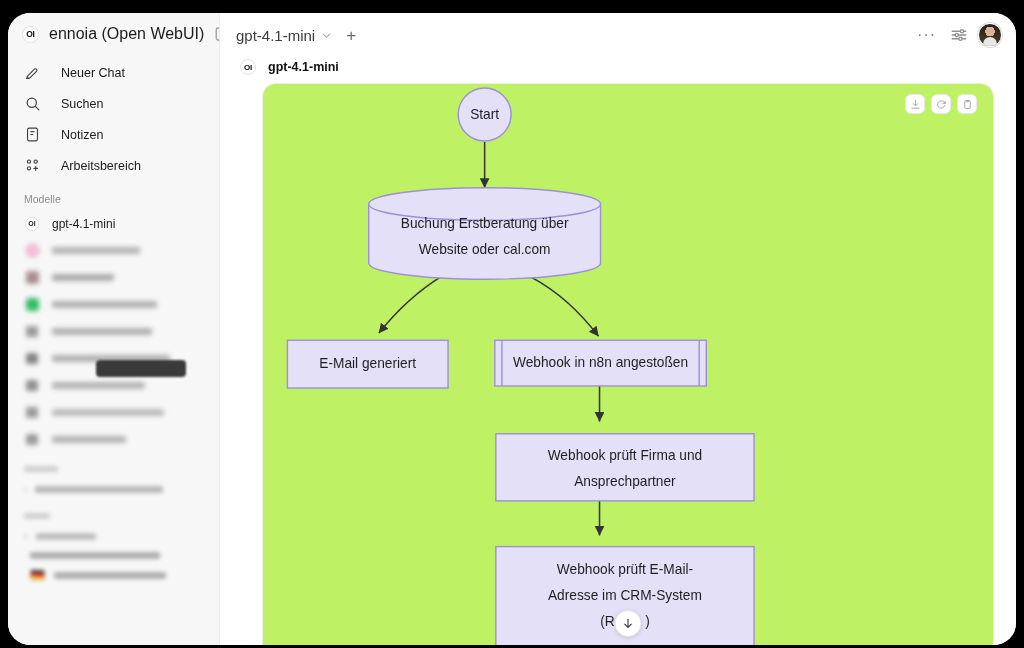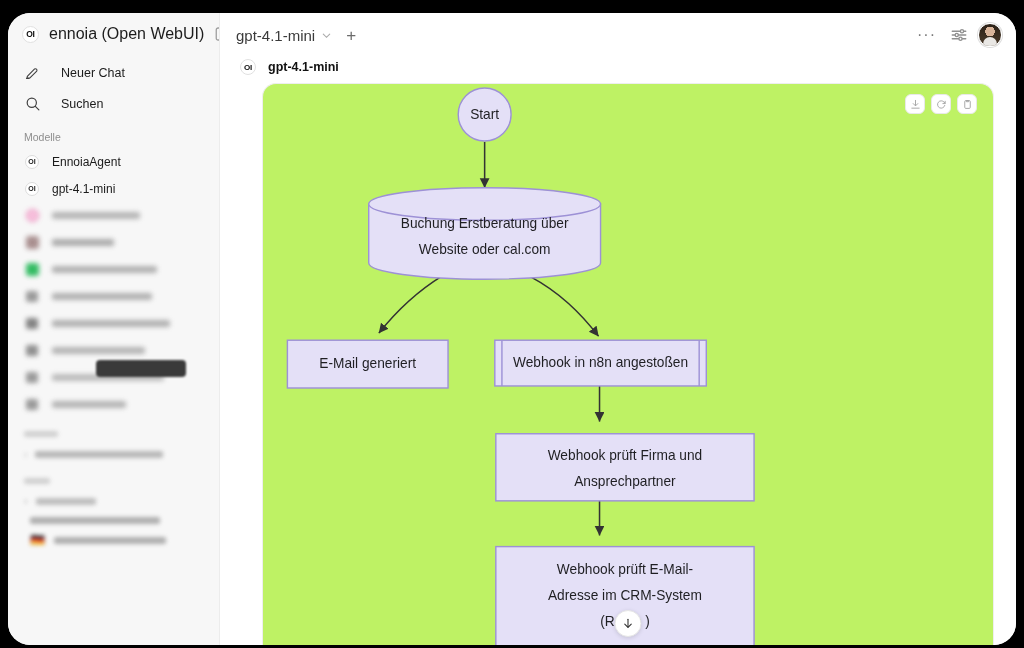--- a/index.html
+++ b/index.html
@@ -165,30 +165,45 @@
       </div>
       <div class="sb-row">
         <span class="sb-ico">
           <svg viewBox="0 0 24 24" fill="none" stroke="#222" stroke-width="1.7" stroke-linecap="round">
             <circle cx="11" cy="11" r="6.5"></circle>
               <line x1="16" y1="16" x2="21" y2="21"></line>
           </svg>
         </span>
         <span>Suchen</span>
       </div>
+      <div class="sb-row">
+        <span class="sb-ico">
+          <svg viewBox="0 0 24 24" fill="none" stroke="#222" stroke-width="1.6" stroke-linejoin="round">
+            <rect x="5" y="3" width="14" height="18" rx="2.2"></rect>
+              <line x1="9" y1="8" x2="15" y2="8"></line>
+              <line x1="9" y1="12" x2="13" y2="12"></line>
+          </svg>
+        </span>
+        <span>Notizen</span>
+      </div>
+      <div class="sb-row">
+        <span class="sb-ico">
+          <svg viewBox="0 0 24 24" fill="none" stroke="#222" stroke-width="1.6" stroke-linecap="round">
+            <circle cx="7" cy="6.5" r="2.3"></circle>
+              <circle cx="16.5" cy="6.5" r="2.3"></circle>
+            <circle cx="7" cy="16" r="2.3"></circle>
+              <path d="M16.5 13.3v5.4M13.8 16h5.4"></path>
+          </svg>
+        </span>
+        <span>Arbeitsbereich</span>
+      </div>
     </nav>
 
     <div class="sb-section">Modelle</div>
 
-    <div class="model-row">
-      <span class="m-ico">
-        <span style="width:14px;height:14px;border-radius:50%;background:#fff;border:1px solid #dcdcdc;display:flex;align-items:center;justify-content:center;font-size:7px;font-weight:700;">OI</span>
-      </span>
-      <span>EnnoiaAgent</span>
-    </div>
     <div class="model-row">
       <span class="m-ico">
         <span style="width:14px;height:14px;border-radius:50%;background:#fff;border:1px solid #dcdcdc;display:flex;align-items:center;justify-content:center;font-size:7px;font-weight:700;">OI</span>
       </span>
       <span>gpt-4.1-mini</span>
     </div>
 
     <div class="model-row blurred">
       <span class="m-ico">
           <span style="width:13px;height:13px;border-radius:50%;background:#f7b7d8;border:1.5px solid #e0559a;display:block;"></span>

